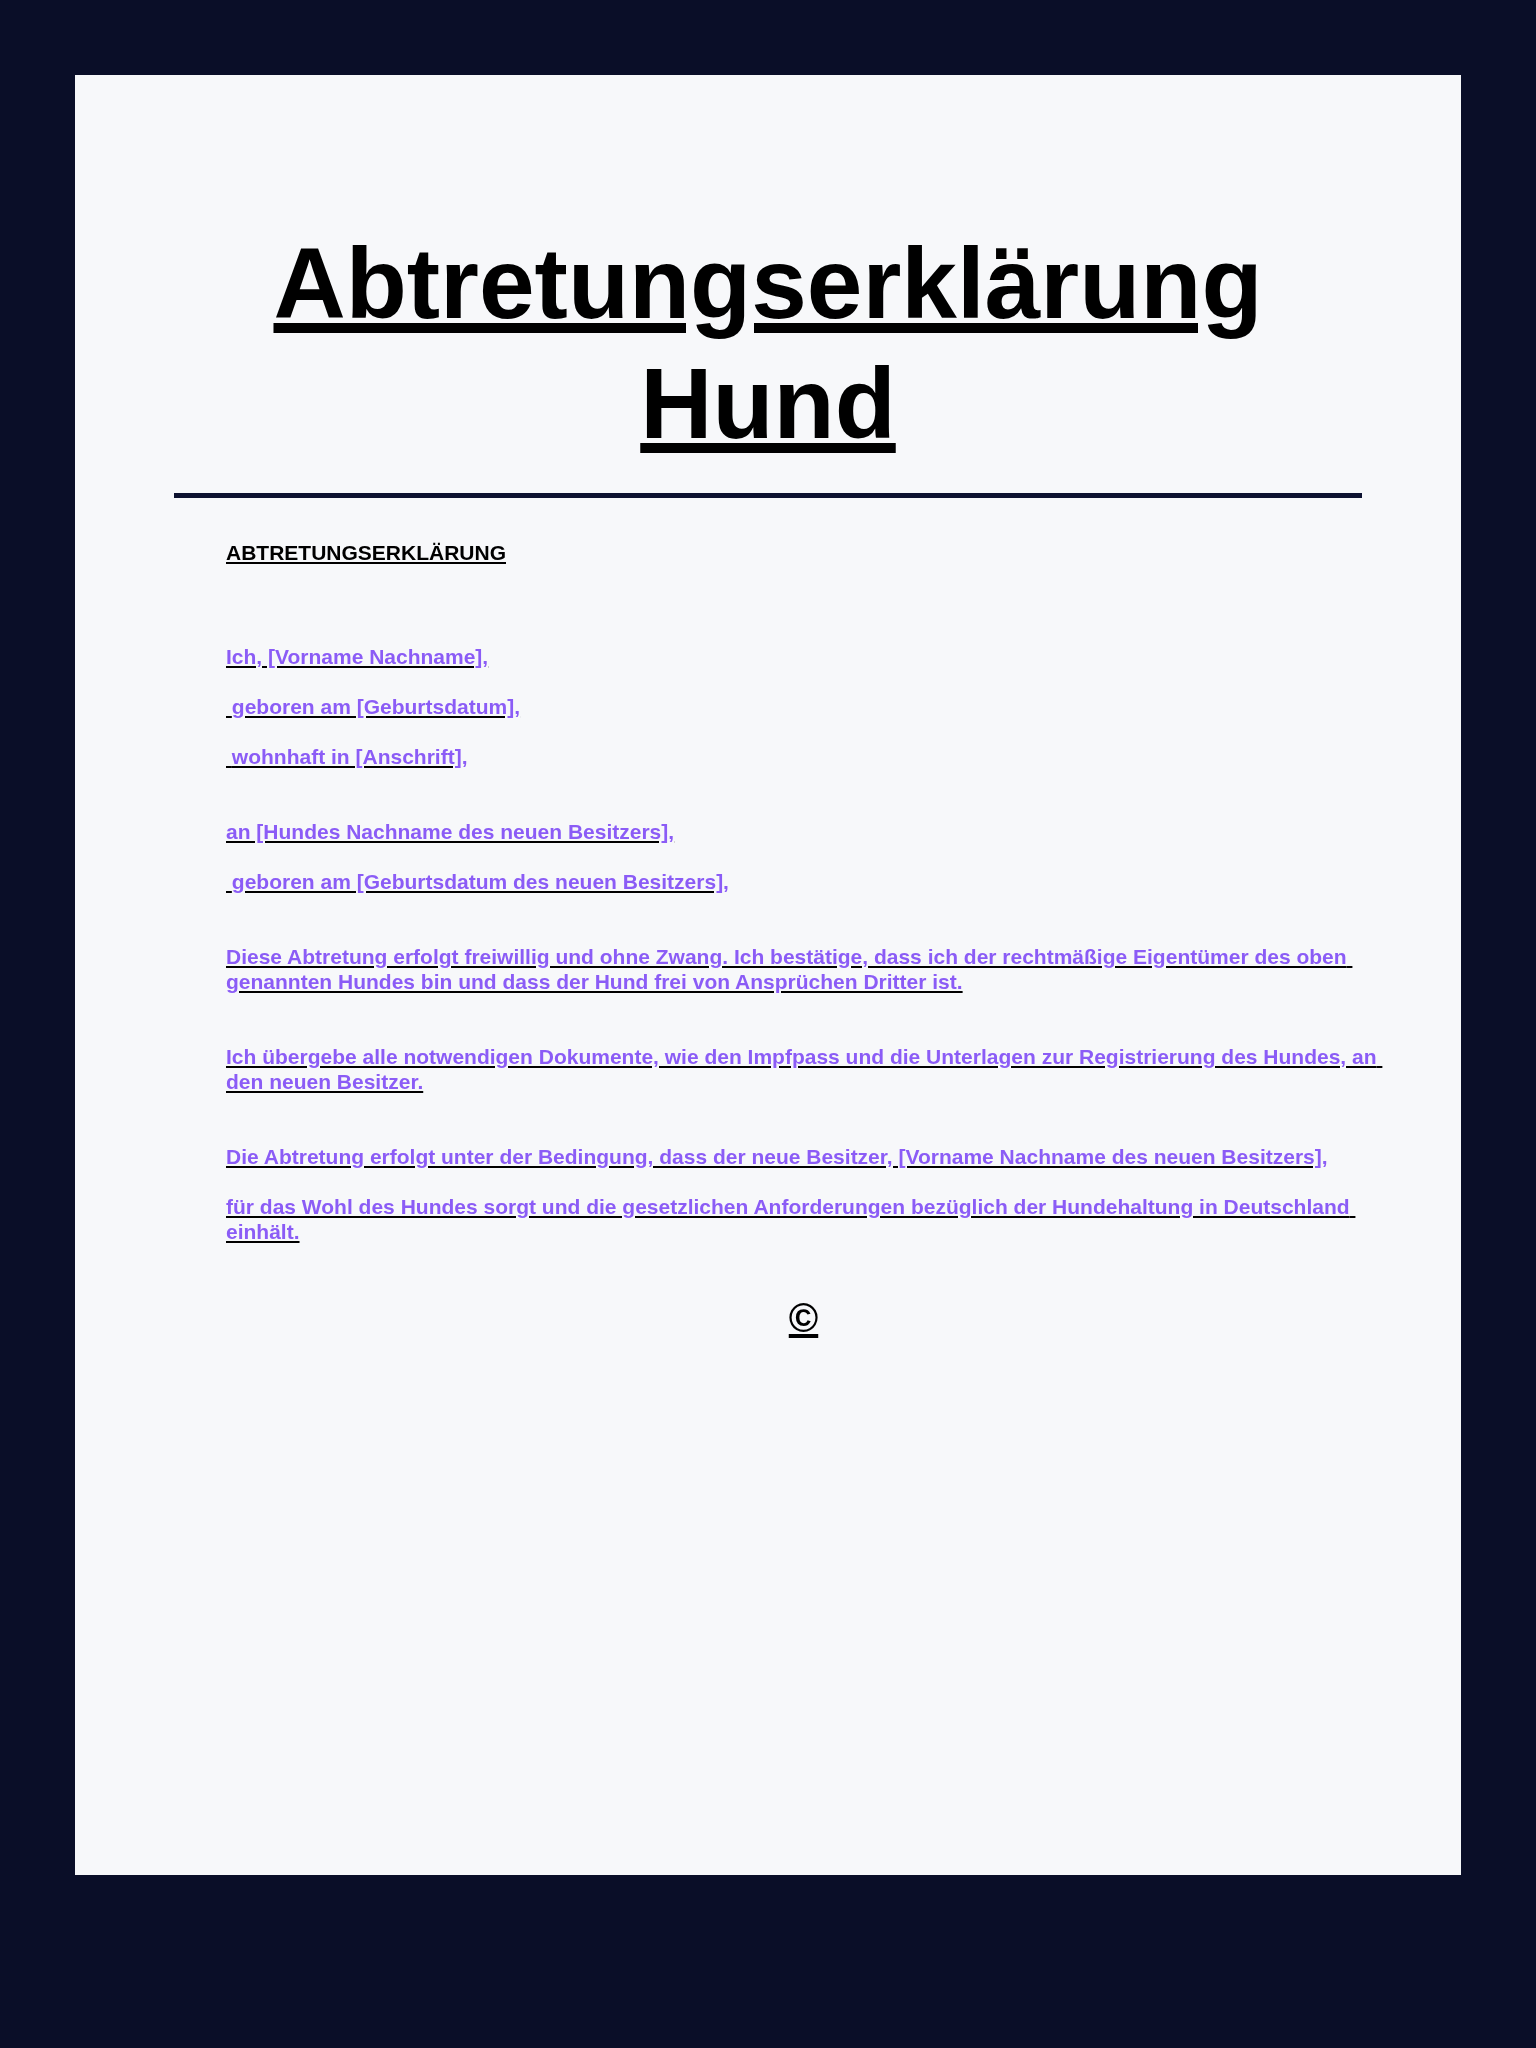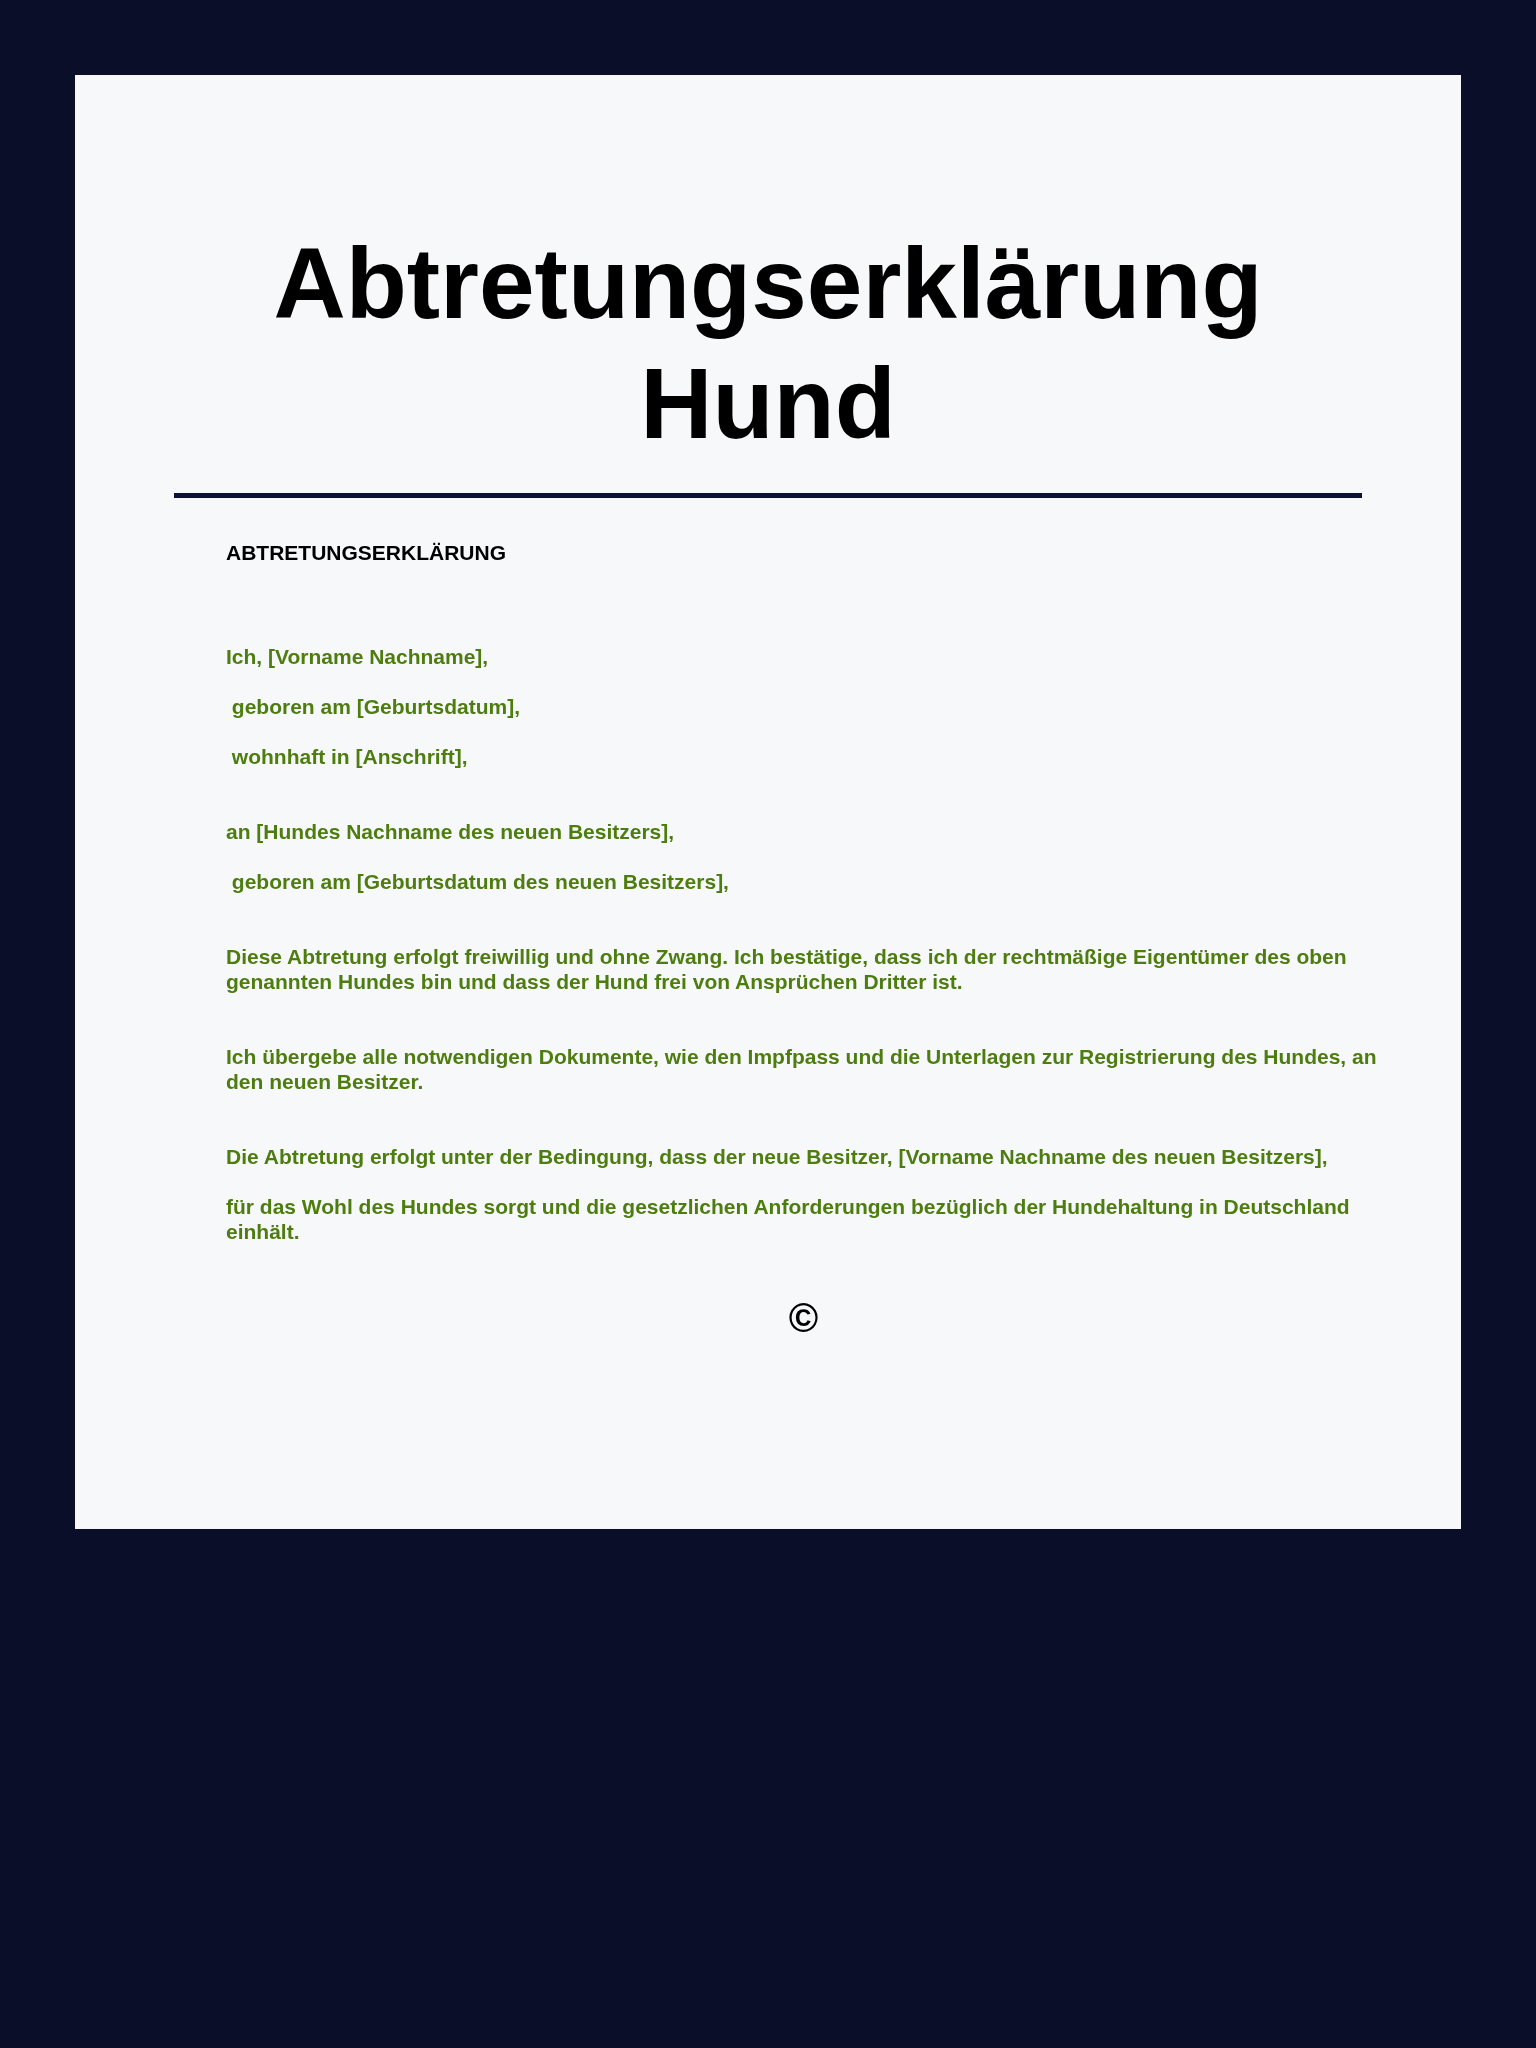--- a/index.html
+++ b/index.html
@@ -11,23 +11,24 @@
     height: 2048px;
     position: relative;
     background: #0a0e28;
     font-family: "Liberation Sans", sans-serif;
   }
   .page {
     position: absolute;
     left: 75px;
     top: 75px;
     width: 1386px;
-    height: 1454px;
+    height: 1800px;
     background: #f7f8fa;
     overflow: hidden;
+    text-decoration: underline;
   }
   .doc-title {
     margin-top: 148px;
     text-align: center;
     font-size: 100px;
     line-height: 120px;
     font-weight: bold;
     color: #000000;
   }
   .title-rule {
@@ -50,21 +51,21 @@
     white-space: pre-wrap;
   }
   .section {
     margin-bottom: 50px;
   }
   .section p {
     margin: 0 0 25px 0;
     font-size: 21px;
     line-height: 25px;
     font-weight: bold;
-    color: #4d7c0f;
+    color: #8b5cf6;
     white-space: pre-wrap;
   }
   .copyright {
     margin-top: 6px;
     text-align: center;
     font-size: 40px;
     line-height: 48px;
     font-weight: bold;
     color: #000000;
   }

